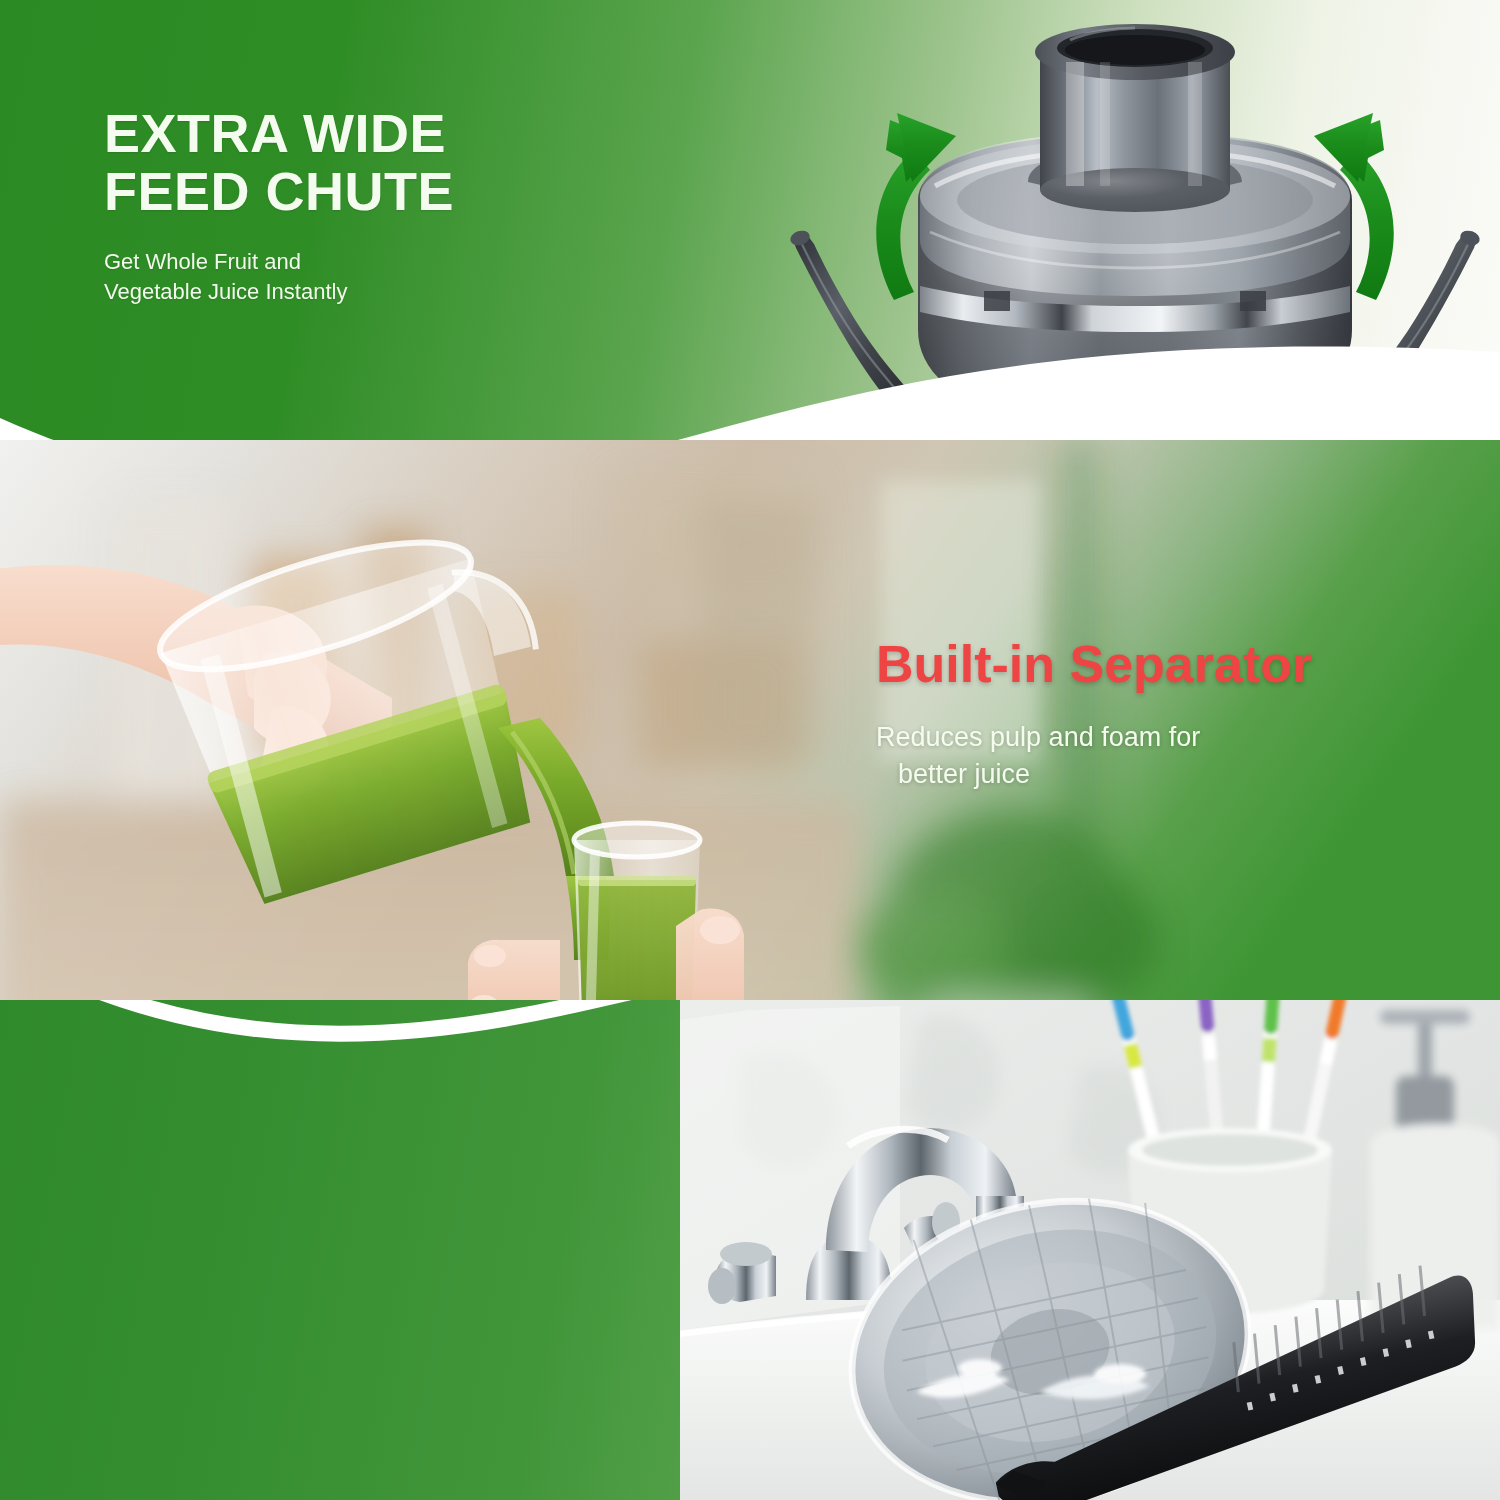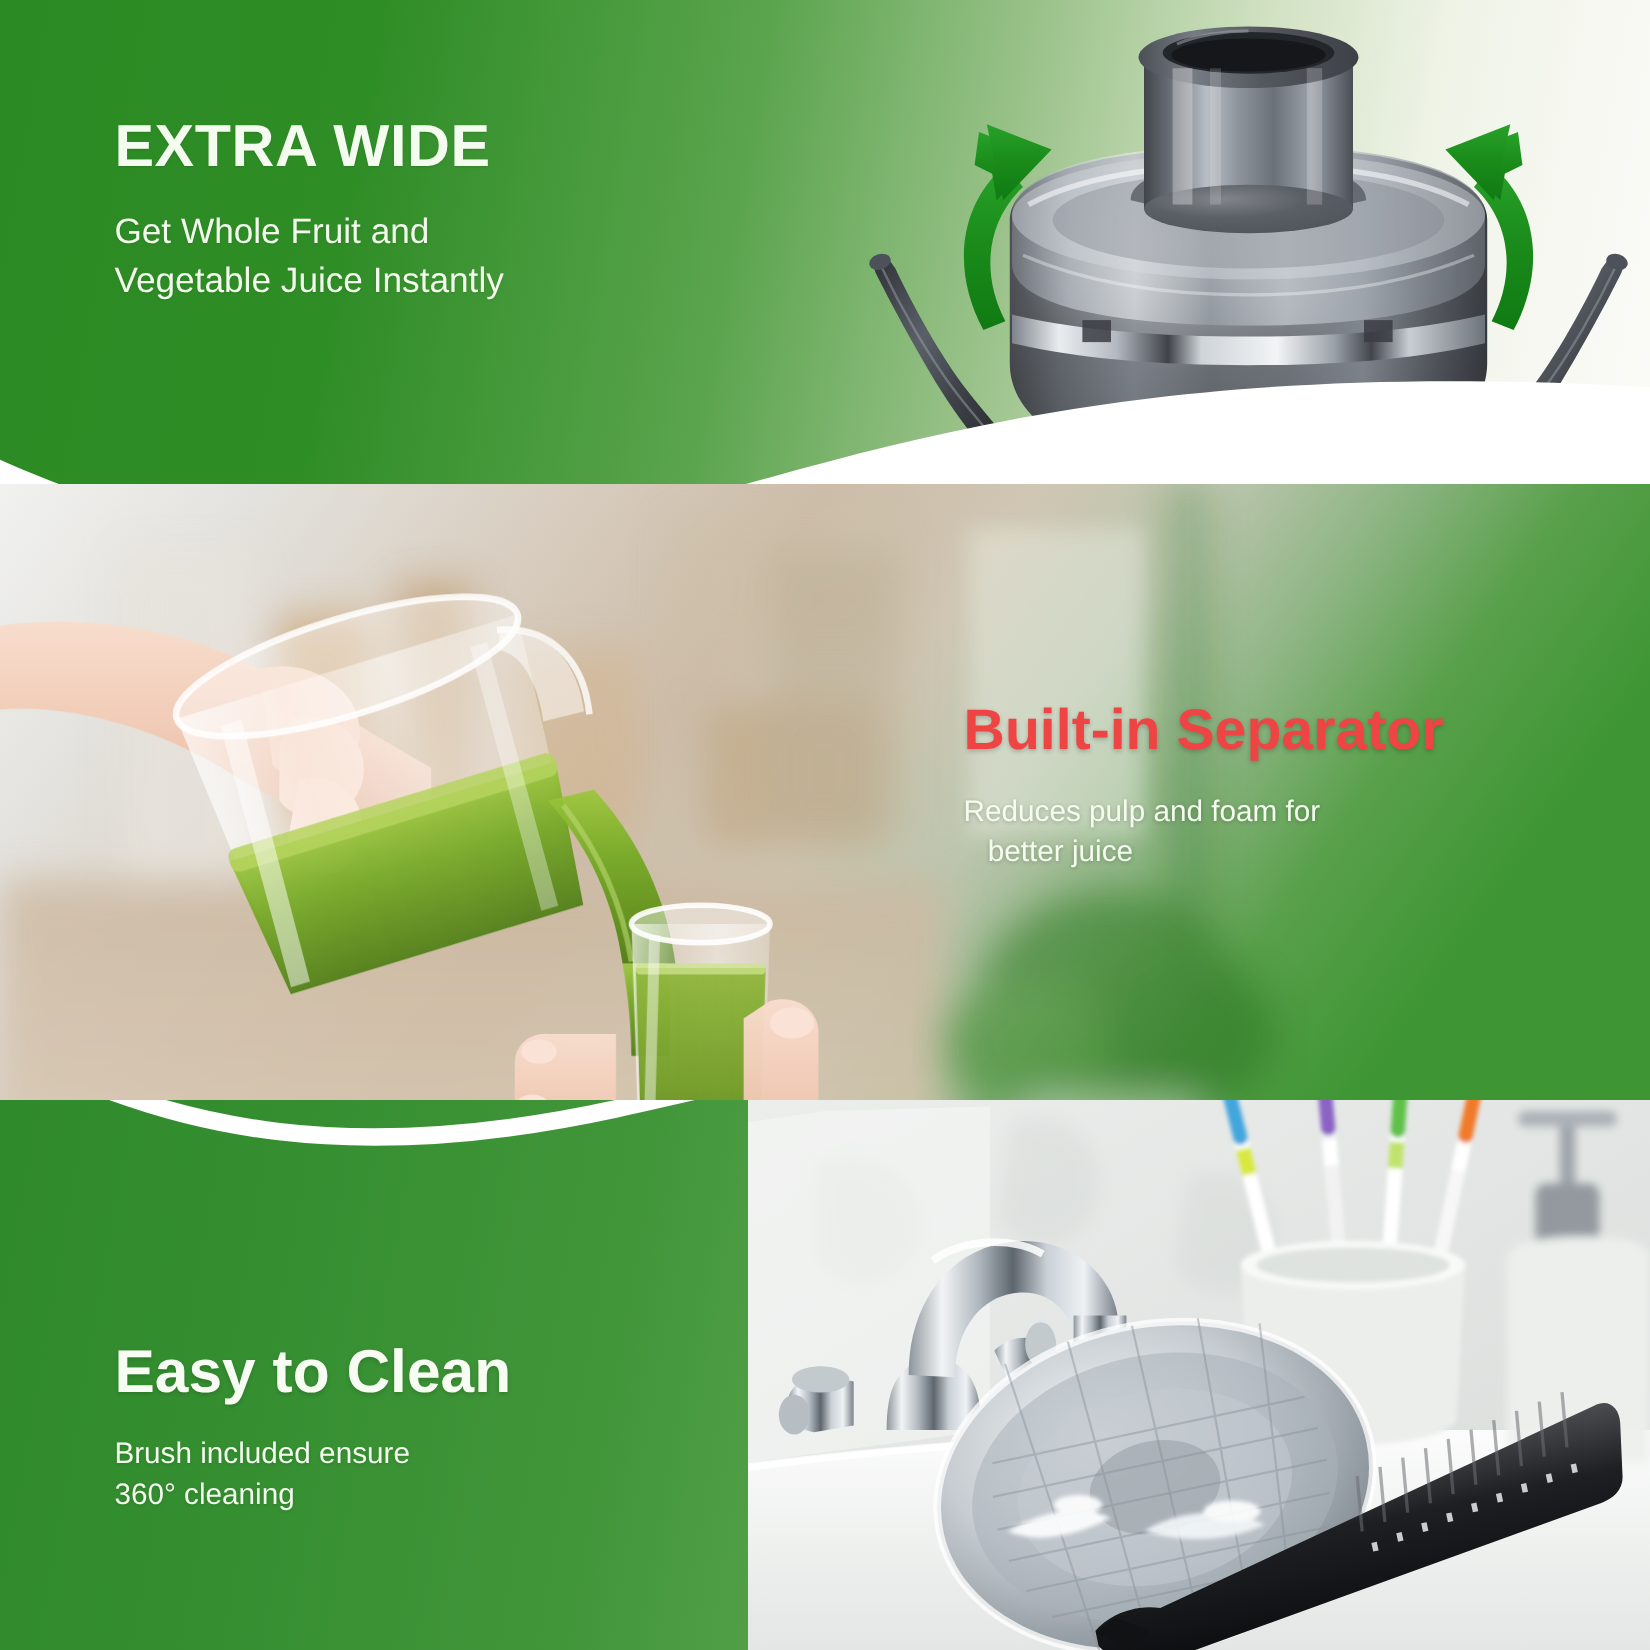--- a/index.html
+++ b/index.html
@@ -31,21 +31,21 @@
   }
 
   .p1-text{ position:absolute; left:104px; top:104px; width:620px; }
   .headline{
     font-size:54px; font-weight:700; line-height:1.08;
     letter-spacing:.5px; color:#f4fbef;
     text-shadow:0 1px 2px rgba(0,0,0,.12);
   }
   .headline .l2{ display:block; }
   .sub{
-    margin-top:26px; font-size:32px; line-height:1.38;
+    margin-top:26px; font-size:22px; line-height:1.38;
     color:#f2faec; font-weight:400;
     text-shadow:0 1px 2px rgba(0,0,0,.10);
   }
   .sub .l2{ display:block; }
 
   
   .juicer-wrap{
     position:absolute; left:770px; top:0; width:730px; height:445px;
   }
 
@@ -235,20 +235,21 @@
                    C126,202 122,250 144,292 Z" fill="url(#arrowG)"></path>
           <path d="M120,120 L176,142 L136,182 L132,158 L116,150 Z" fill="url(#arrowG)"></path>
           <path d="M127,113 L186,136 L142,182 Z" fill="url(#arrowG)"></path>
         </g>
       </svg>
     </div>
 
     <div class="p1-text">
       <h1 class="headline">
         <span>EXTRA WIDE</span>
+        <span class="l2">FEED CHUTE</span>
       </h1>
       <p class="sub">
         <span>Get Whole Fruit and</span>
         <span class="l2">Vegetable Juice Instantly</span>
       </p>
     </div>
 
     <svg class="panel1-mask" viewBox="0 0 1500 200" preserveAspectRatio="none">
       <path d="M0,96 C250,208 470,176 700,112 C900,56 1120,8 1500,30 L1500,200 L0,200 Z" fill="#ffffff"></path>
     </svg>
@@ -569,22 +570,15 @@
           <path d="M304,432 L336,456 L352,440 L324,422 Z" fill="#111214"></path>
         </g>
       </svg>
     </div>
 
     <svg style="position:absolute;left:0;top:-112px;width:1500px;height:180px" viewBox="0 0 1500 180" preserveAspectRatio="none">
       <path d="M0,66 C160,154 330,176 560,126 C790,76 1000,6 1500,18 L1500,0 L0,0 Z" fill="#ffffff" opacity="0"></path>
       <path d="M0,58 C160,146 330,170 560,120 C790,70 1000,0 1500,12" stroke="#ffffff" stroke-width="16" fill="none"></path>
     </svg>
 
-    <div class="p3-text">
-      <h2 class="headline3">Easy to Clean</h2>
-      <p class="sub3">
-        <span>Brush included ensure</span>
-        <span class="l2">360° cleaning</span>
-      </p>
-    </div>
   </section>
 
 </div>
 
 </body></html>

